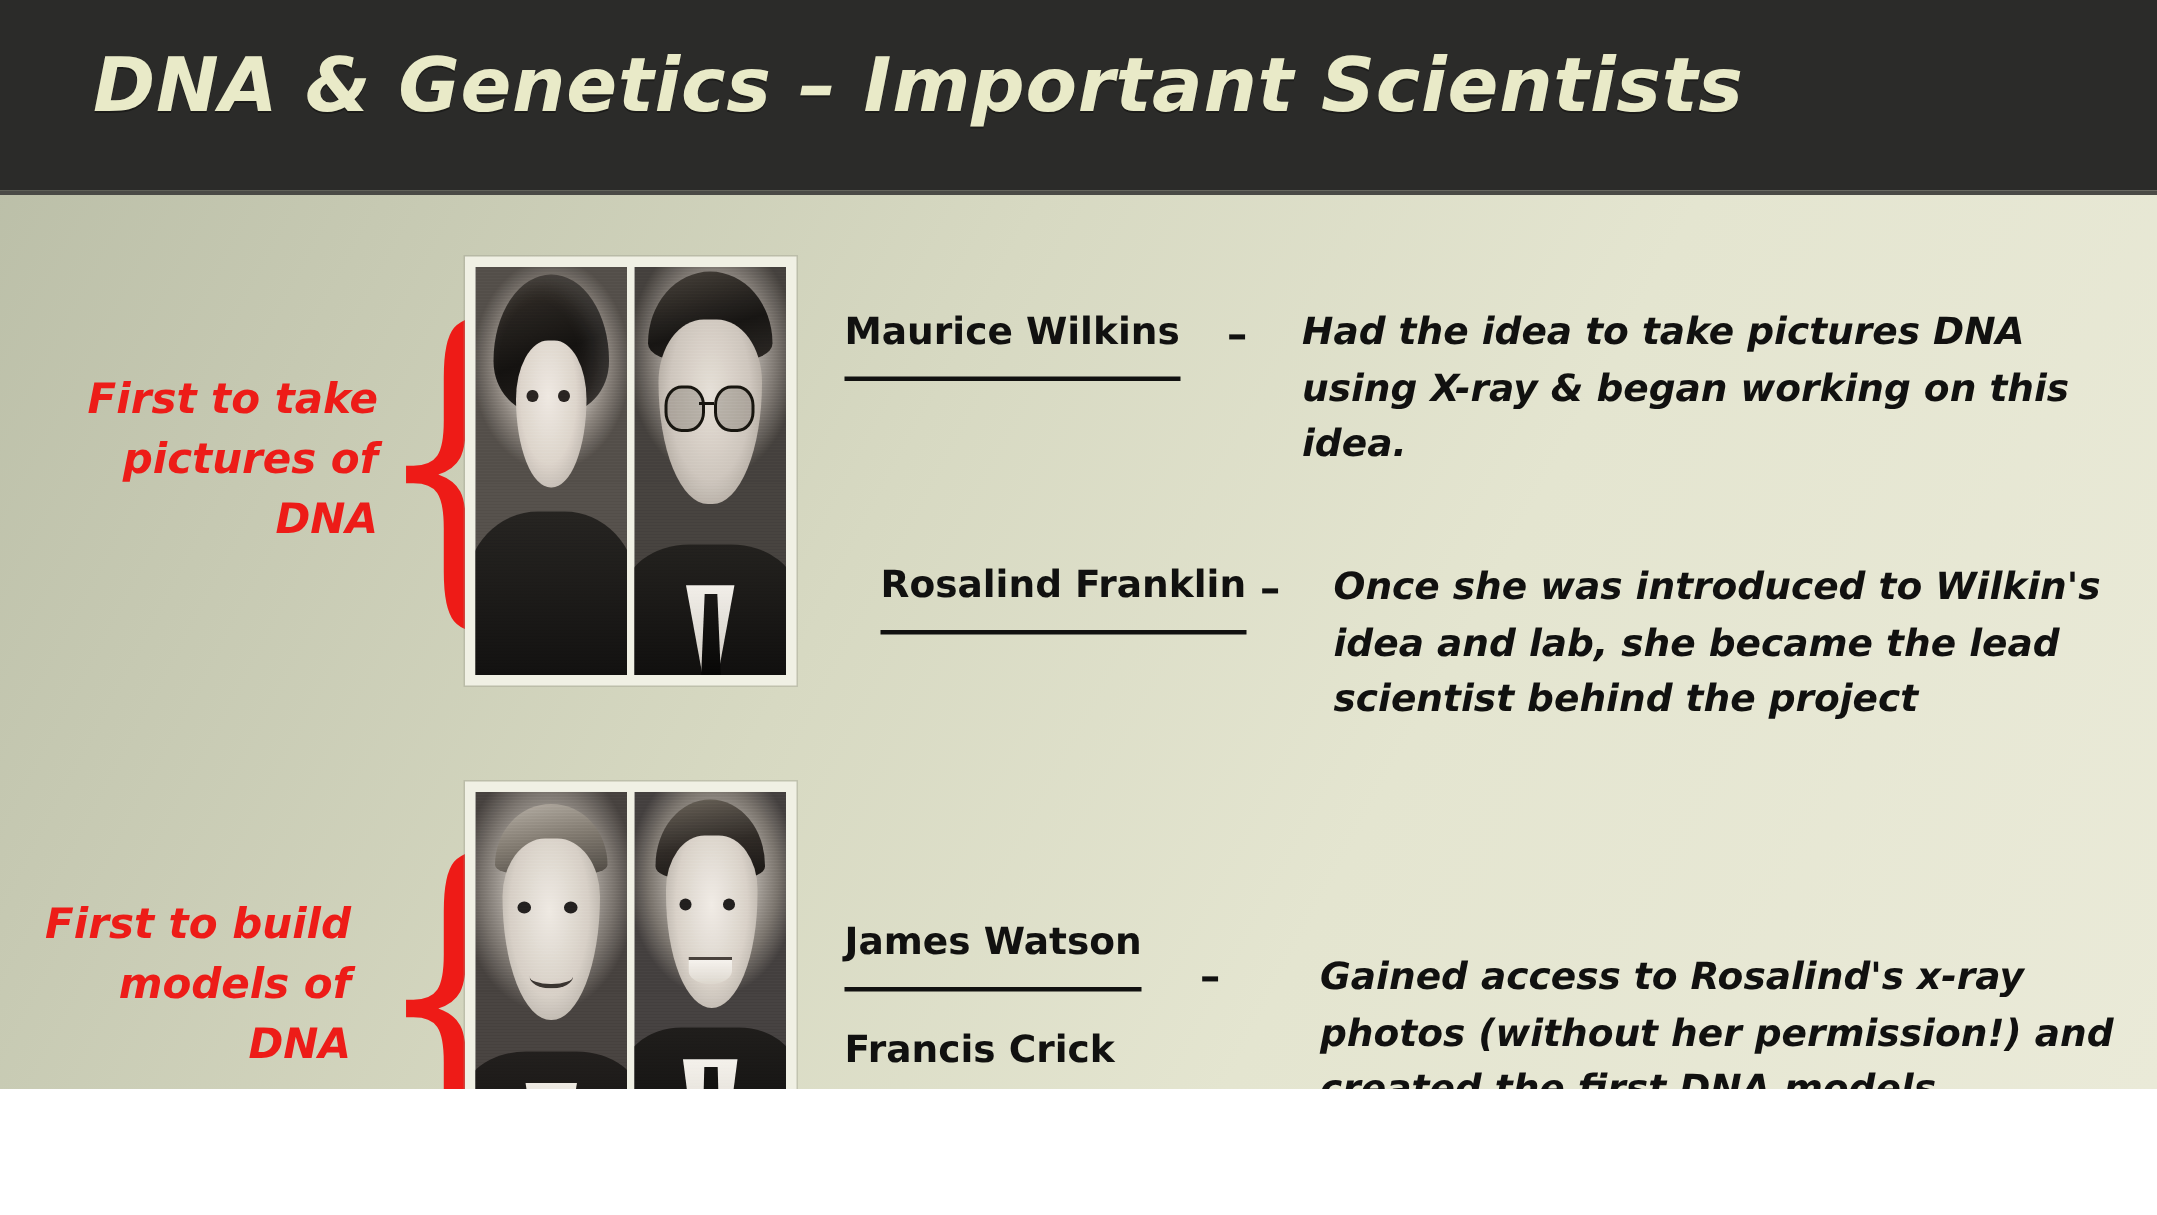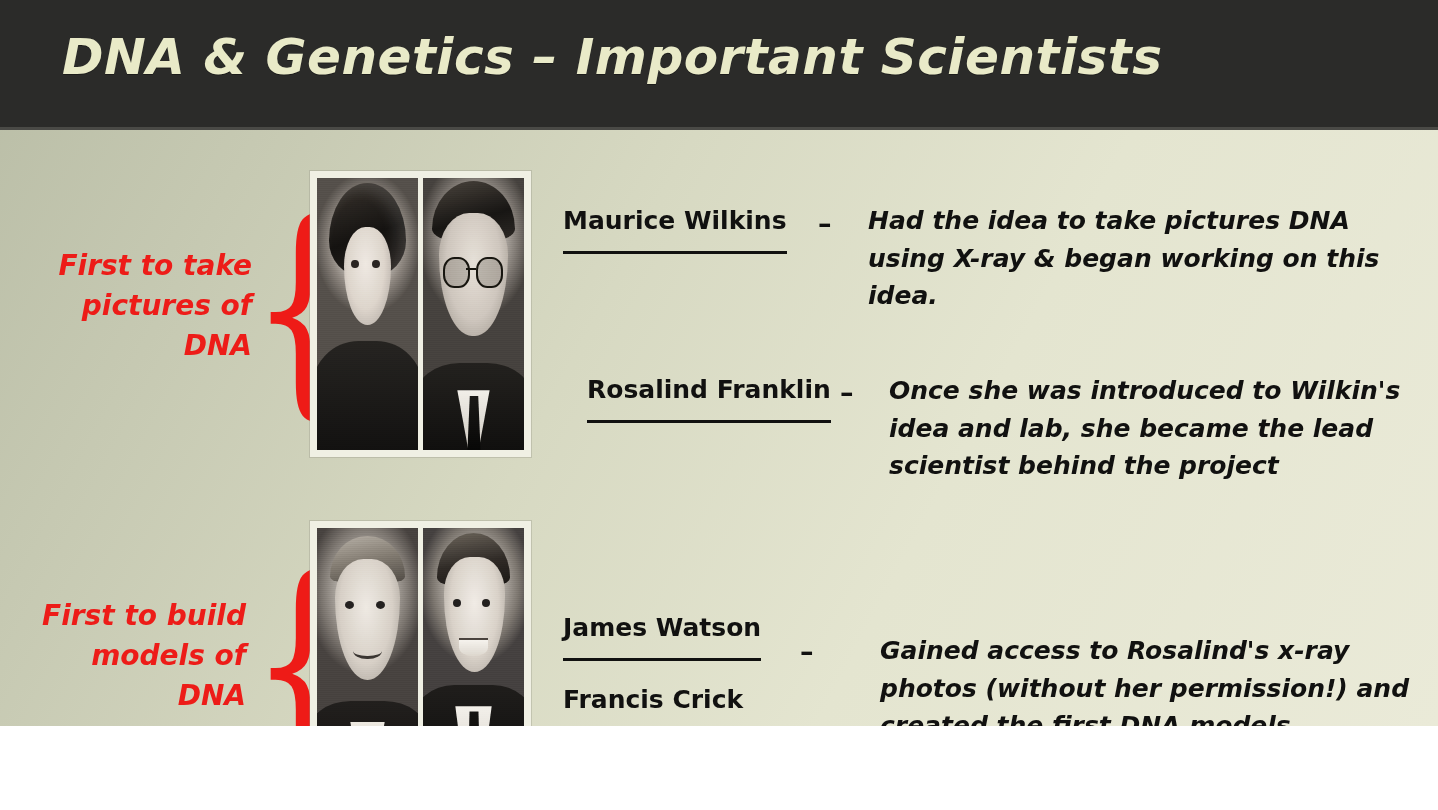--- a/index.html
+++ b/index.html
@@ -51,21 +51,21 @@
     color: #ed1c18;
     font-family: "DejaVu Sans", sans-serif;
     font-size: 28px;
     font-weight: 700;
     font-style: italic;
     line-height: 1.42;
     text-align: right;
     width: 230px;
   }
   #label-pictures { left: 22px; top: 246px; }
-  #label-models   { left: 16px; top: 596px; }
+  #label-models   { left: 4px; top: 596px; }
 
   .brace {
     position: absolute;
     color: #ee1b17;
     font-family: "DejaVu Serif", serif;
     font-weight: 400;
     font-size: 230px;
     line-height: 1;
     transform: scaleX(0.72);
     transform-origin: left center;

